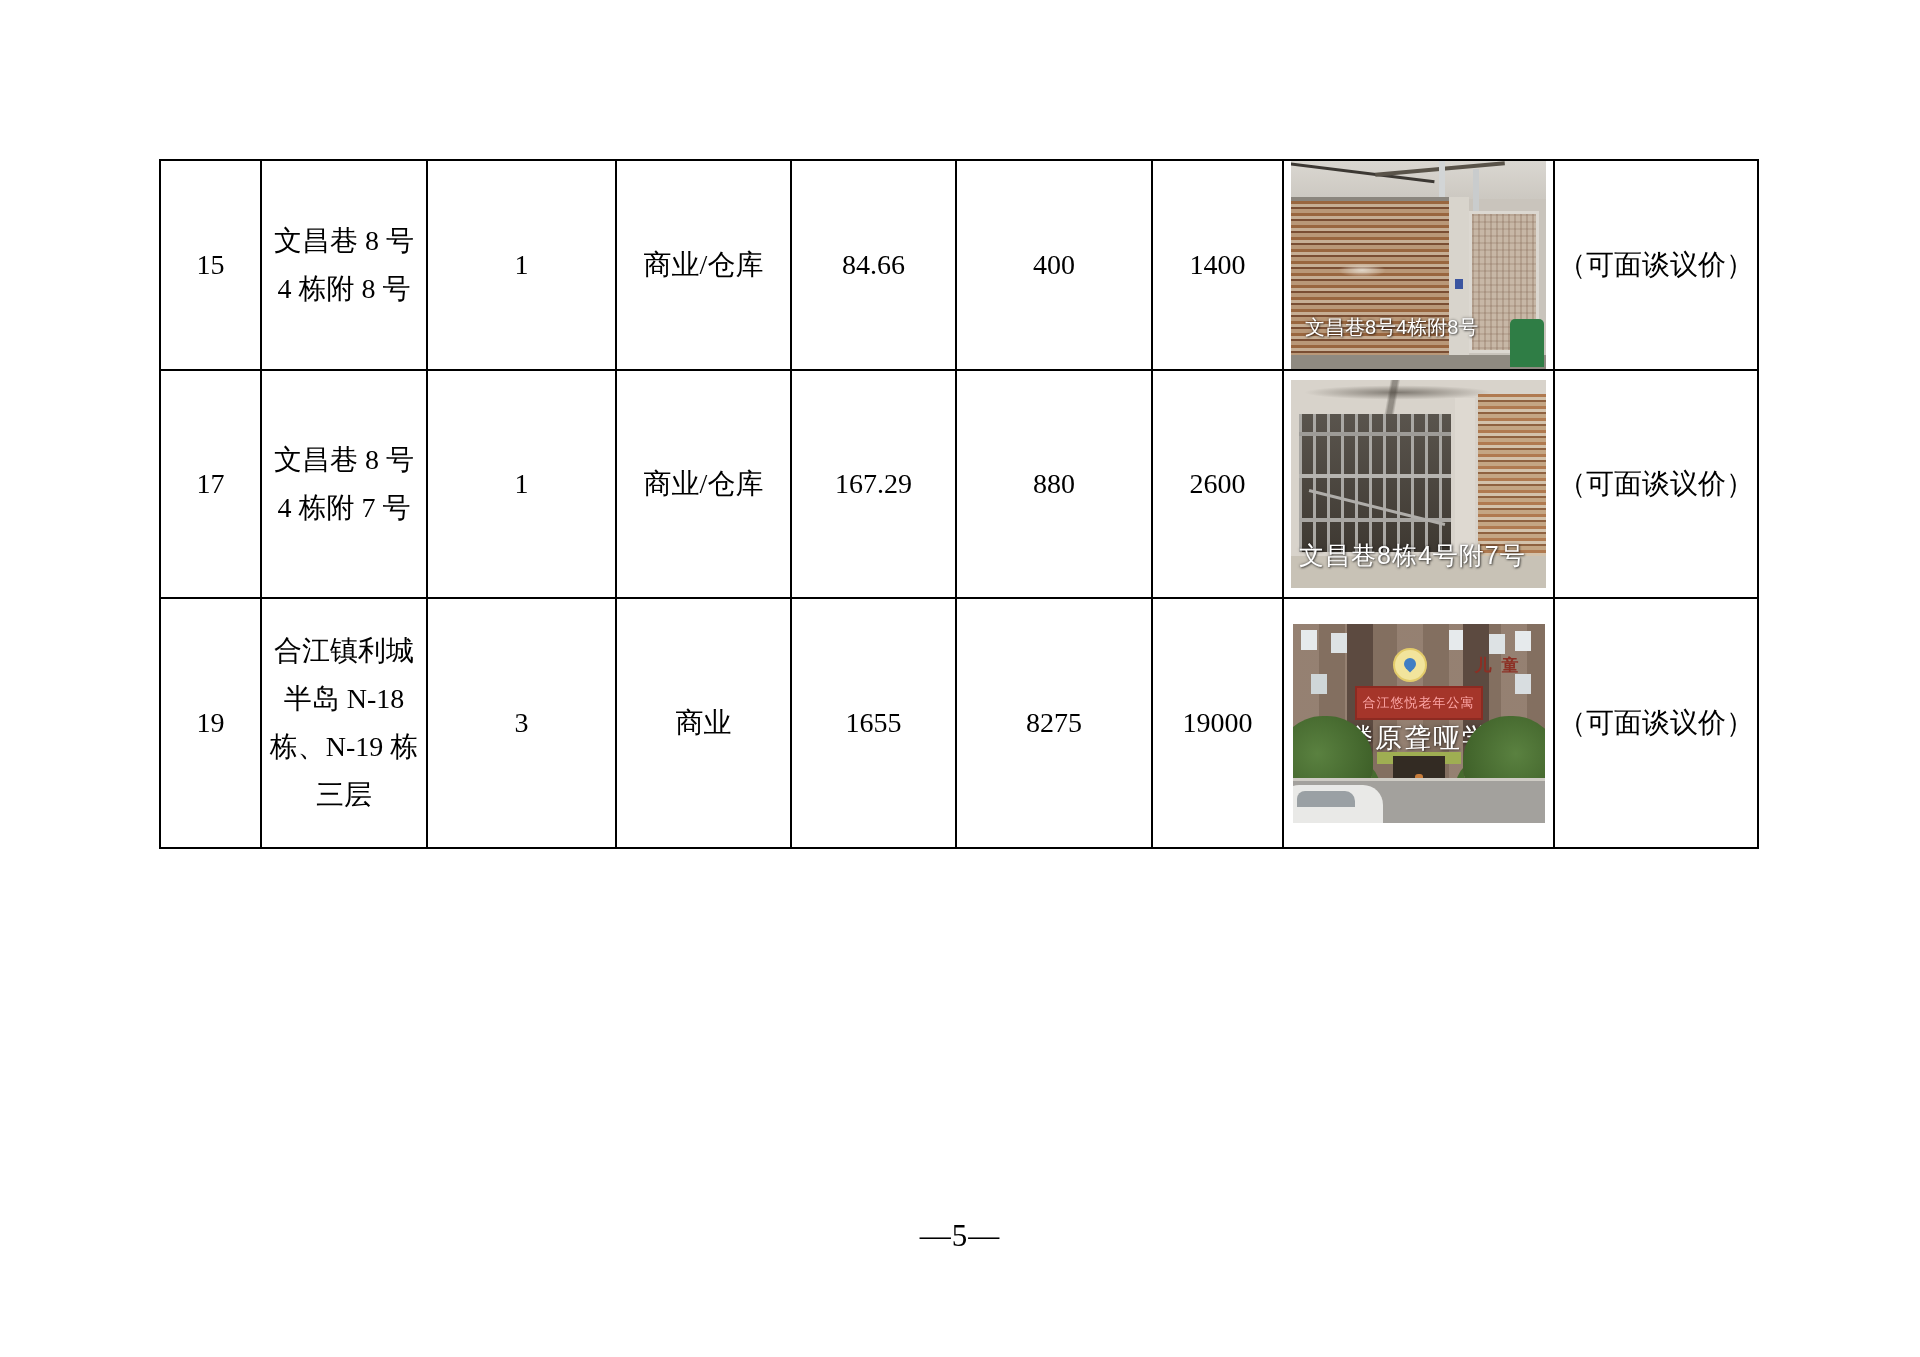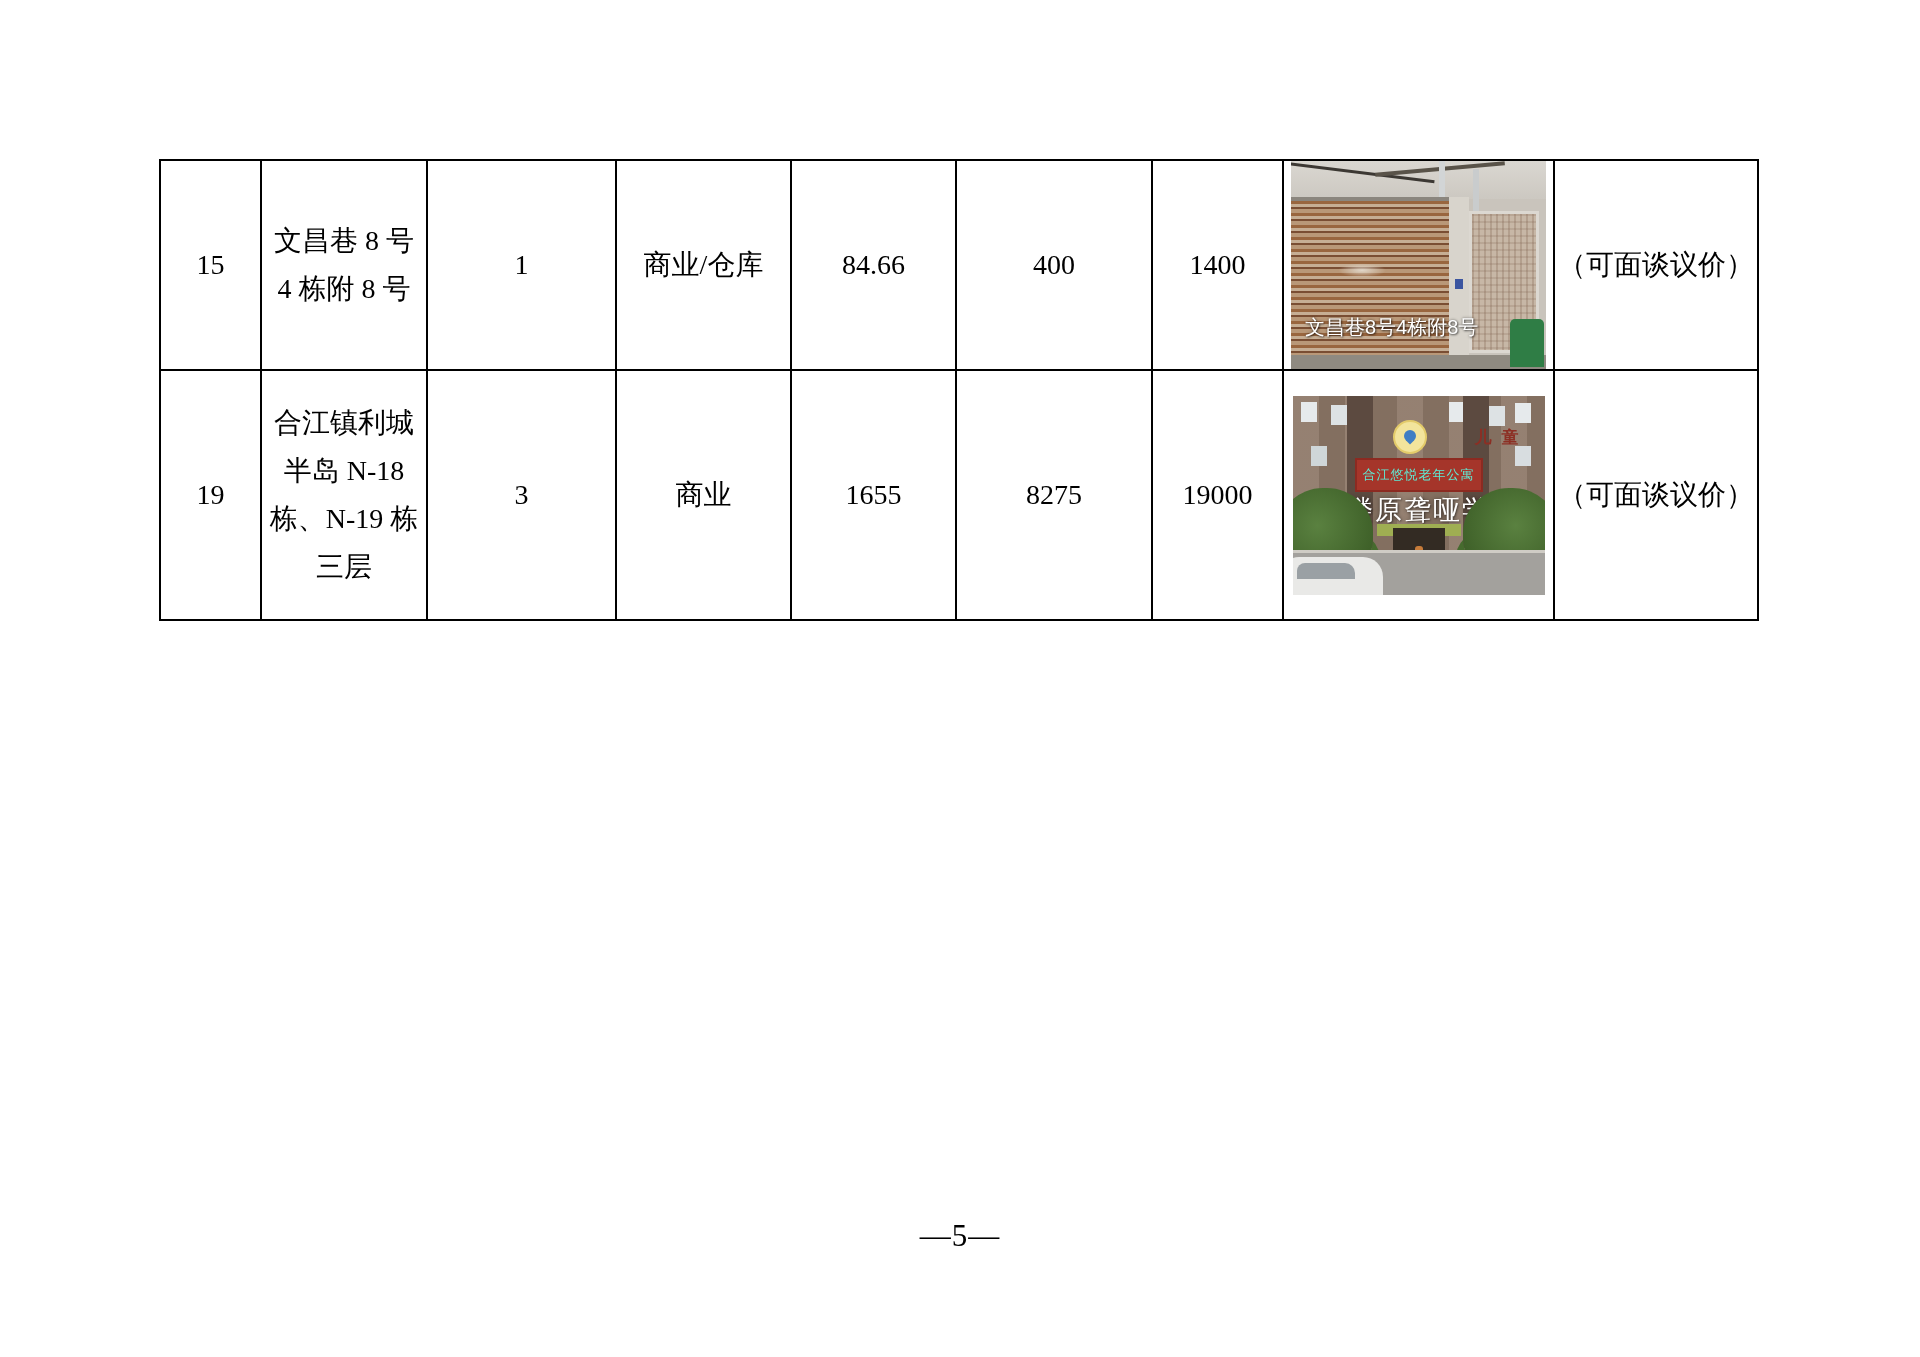--- a/index.html
+++ b/index.html
@@ -80,21 +80,21 @@
       box-shadow:30px 3px 0 #dde2e4,148px 0 0 #e6eaec,188px 4px 0 #dde2e4,214px 1px 0 #e6eaec,
                  10px 44px 0 #cfd6d8,214px 44px 0 #d8dde0;}
   .p19-pillarL{position:absolute;left:54px;top:0;width:26px;height:152px;background:#5c4a40;}
   .p19-pillarR{position:absolute;left:170px;top:0;width:26px;height:152px;background:#5c4a40;}
   .p19-logo{position:absolute;left:100px;top:24px;width:30px;height:30px;border-radius:50%;
       background:#f2e49c;border:2px solid #e3cb6a;}
   .p19-logo::after{content:"";position:absolute;left:9px;top:8px;width:12px;height:12px;border-radius:50% 50% 0 50%;
       background:#3f7ec4;transform:rotate(45deg);}
   .p19-kids{position:absolute;right:16px;top:30px;color:#8c2f24;font-size:17px;font-weight:bold;letter-spacing:10px;}
   .p19-sign{position:absolute;left:62px;top:62px;width:128px;height:34px;background:#a5352a;
-      color:#5eead4;font-size:13px;display:flex;align-items:center;justify-content:center;
+      color:#fca5a5;font-size:13px;display:flex;align-items:center;justify-content:center;
       letter-spacing:1px;white-space:nowrap;box-shadow:0 0 0 2px #8c2a21 inset;}
   .p19-overlay{position:absolute;left:0;right:0;top:96px;text-align:center;color:#fff;font-size:27px;
       letter-spacing:2px;text-shadow:0 0 4px rgba(0,0,0,.45),1px 1px 2px rgba(0,0,0,.4);white-space:nowrap;}
   .p19-awn{position:absolute;left:84px;top:128px;width:84px;height:12px;background:#9fae52;}
   .p19-entrance{position:absolute;left:100px;top:132px;width:52px;height:50px;background:#332b23;}
   .p19-person{position:absolute;left:122px;top:150px;width:8px;height:24px;background:#c77c3a;border-radius:3px 3px 0 0;}
   .p19-banner{position:absolute;right:32px;top:120px;width:16px;height:58px;background:#3a6fc0;}
   .p19-treeL{position:absolute;left:-16px;top:92px;width:96px;height:94px;border-radius:48%;
       background:radial-gradient(circle at 42% 40%,#5a8140,#3f6129 72%);
       box-shadow:18px 30px 0 -10px #466b2e;}
@@ -149,20 +149,42 @@
           <div class="p15-door"></div>
           <div class="p15-ground"></div>
           <div class="p15-bin"></div>
           <span class="cap">文昌巷8号4栋附8号</span>
         </div>
       </td>
       <td class="remark">（可面谈议价）</td>
     </tr>
 
 
+    <tr class="r2">
+      <td>17</td>
+      <td class="loc">文昌巷 8 号
+4 栋附 7 号</td>
+      <td>1</td>
+      <td>商业/仓库</td>
+      <td>167.29</td>
+      <td>880</td>
+      <td>2600</td>
+      <td>
+        <div class="photo p17">
+          <div class="p17-gate"></div>
+          <div class="p17-rail"></div>
+          <div class="p17-brace"></div>
+          <div class="p17-pillar"></div>
+          <div class="p17-shutter"></div>
+          <div class="p17-ground"></div>
+          <span class="cap">文昌巷8栋4号附7号</span>
+        </div>
+      </td>
+      <td class="remark">（可面谈议价）</td>
+    </tr>
 
     <tr class="r3">
       <td>19</td>
       <td class="loc">合江镇利城
 半岛 N-18
 栋、N-19 栋
 三层</td>
       <td>3</td>
       <td>商业</td>
       <td>1655</td>

